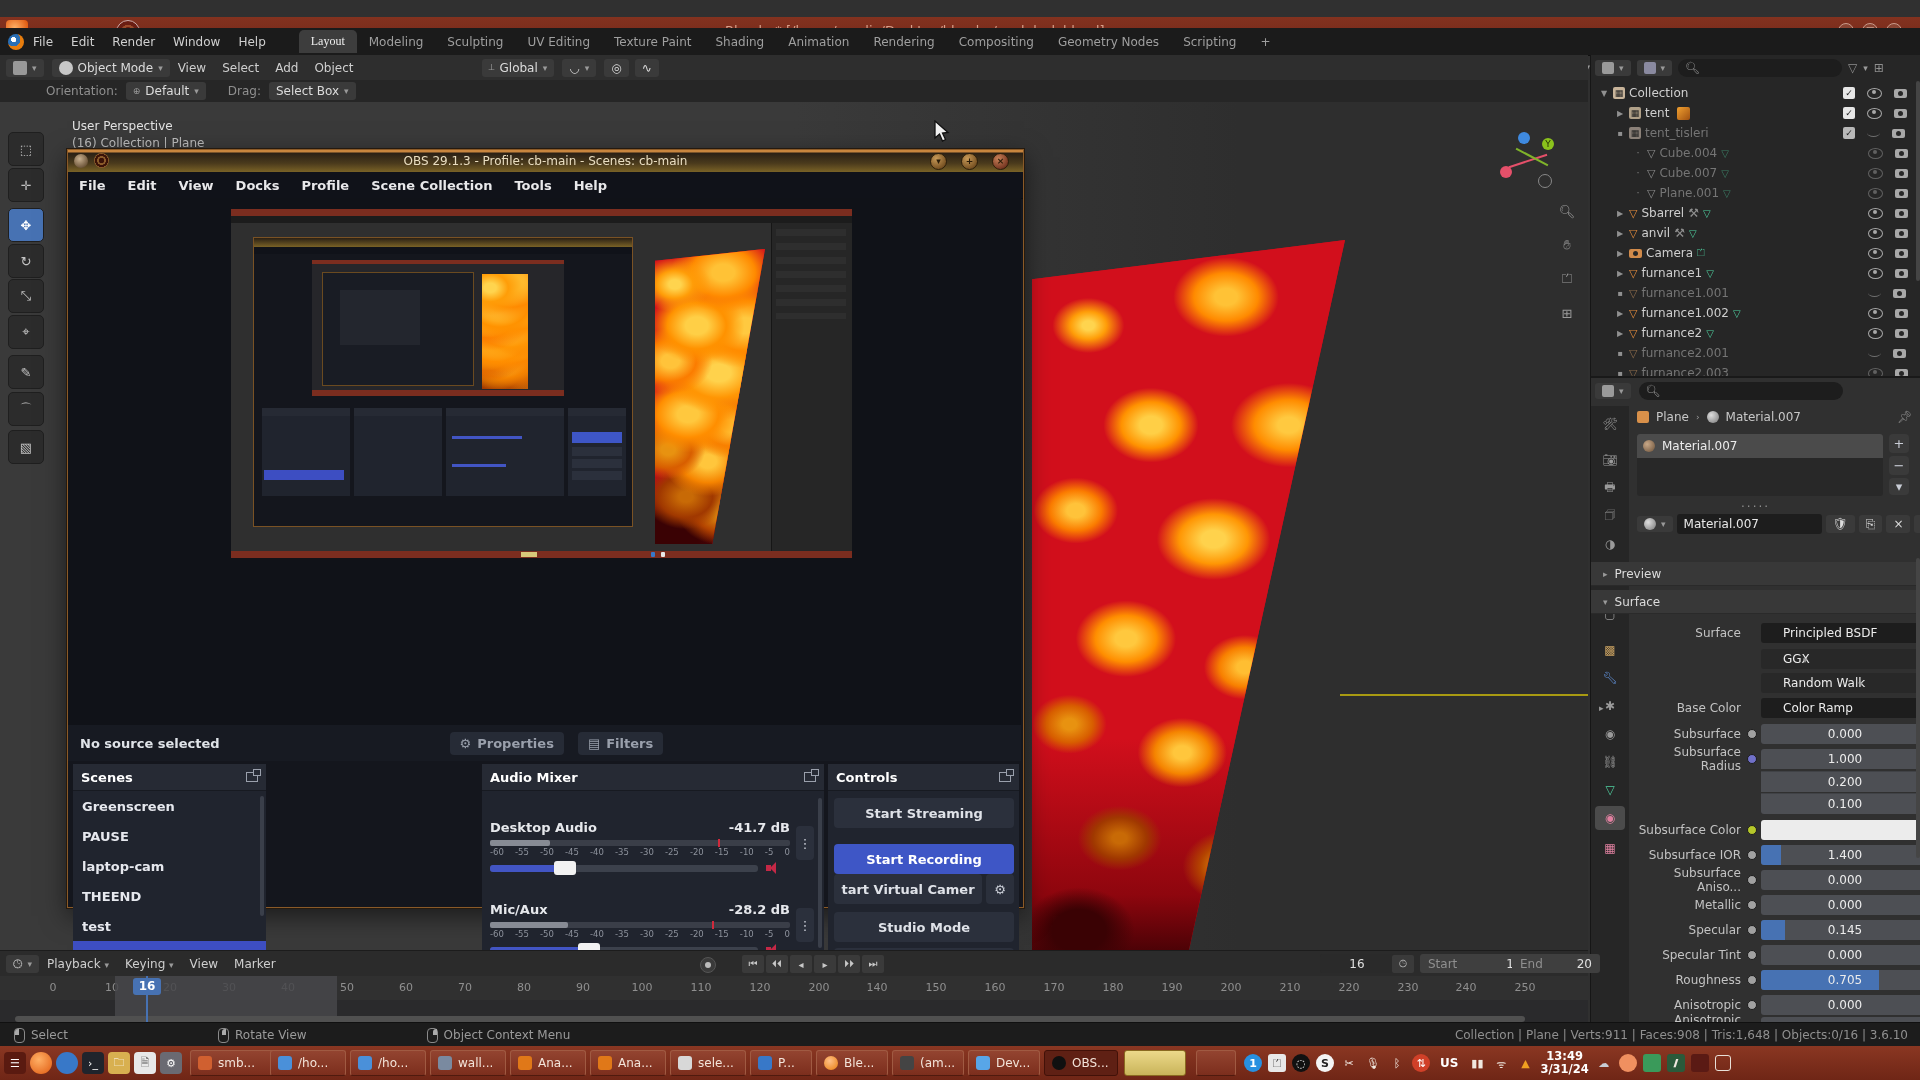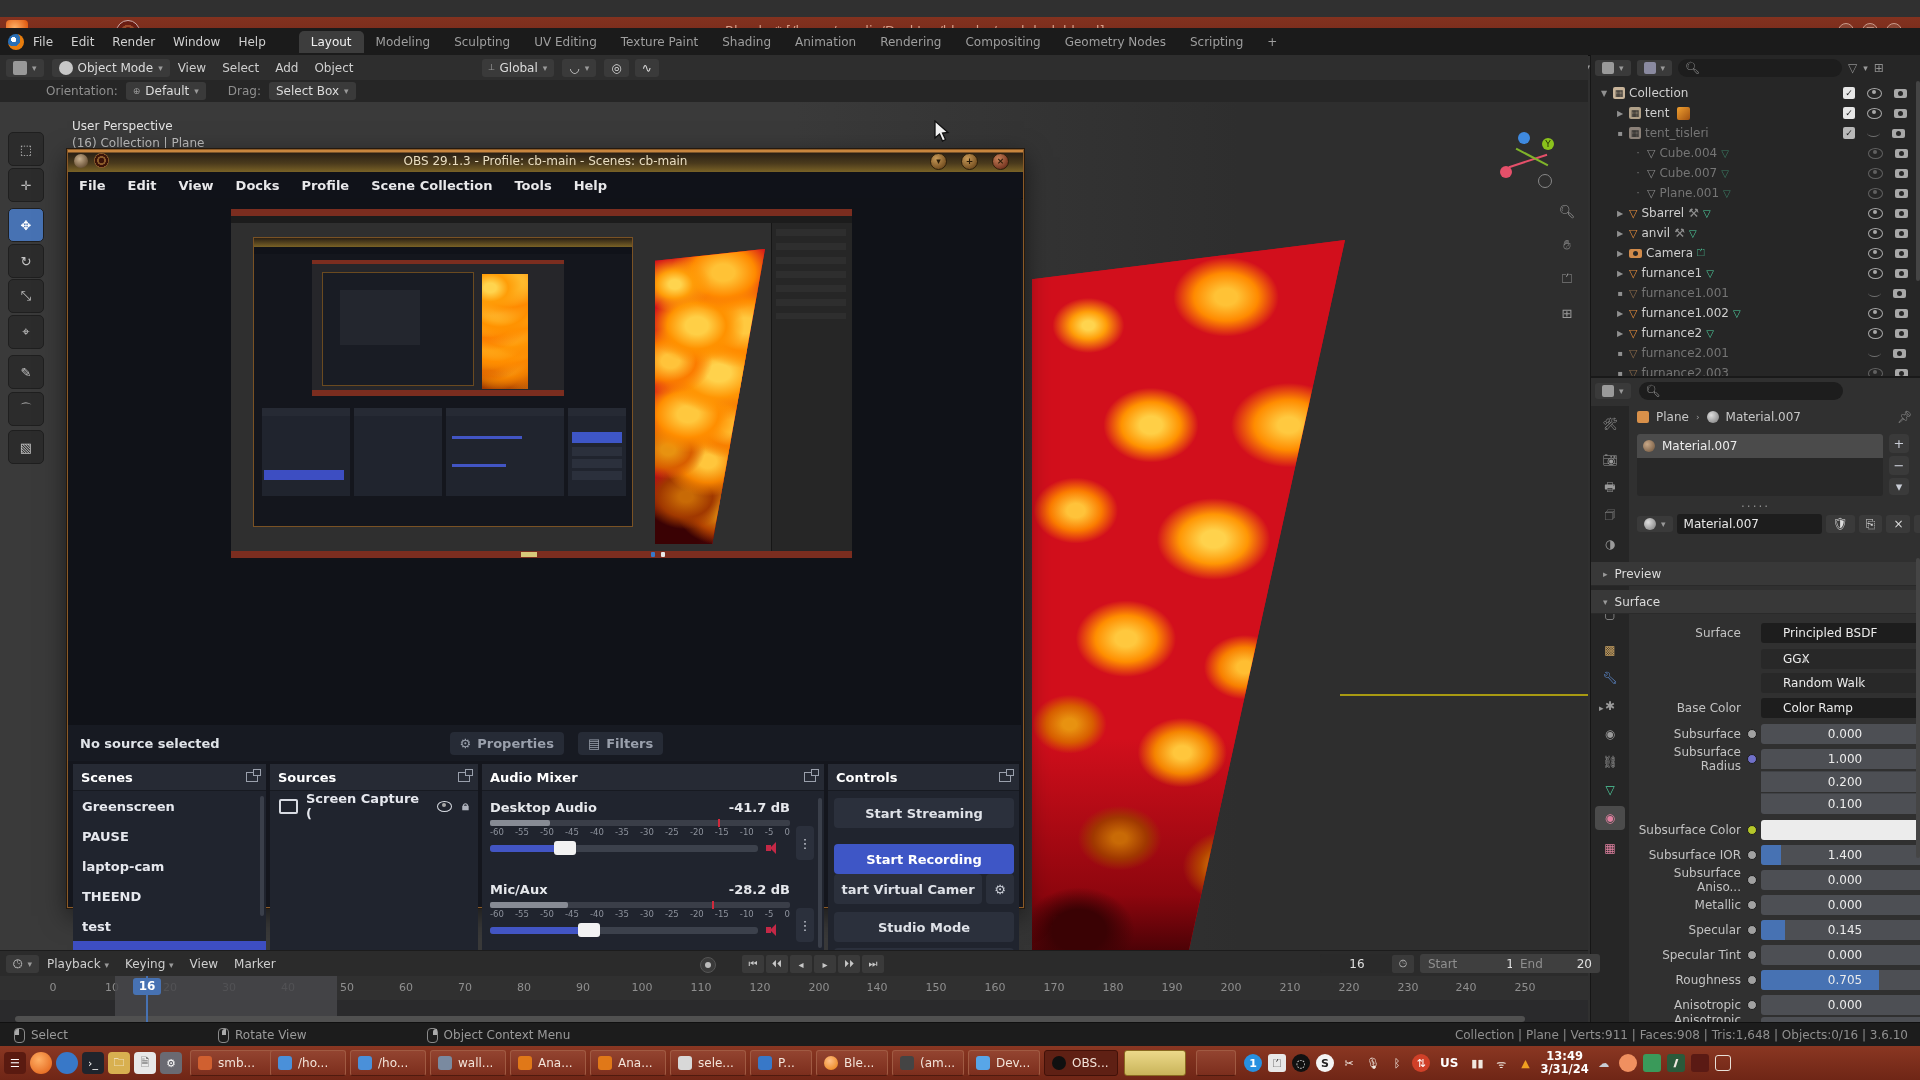--- a/index.html
+++ b/index.html
@@ -8,21 +8,21 @@
   .a{position:absolute;}
   .fx{display:flex;align-items:center;}
   
   .titlebar{left:0;top:17px;width:1920px;height:28px;background:linear-gradient(180deg,#83321f,#76281a);}
   .tb-title{color:#d9a08a;font-size:13px;}
   .windot{width:14px;height:14px;border-radius:50%;border:1px solid #c89a8a;background:#8a4432;color:#e8c8b8;font-size:9px;line-height:13px;text-align:center;}
   
   .topbar{left:0;top:28px;width:1920px;height:27px;background:#1b1b1b;border-bottom:1px solid #111;}
   .bmenu{padding:0 9px;color:#d0d0d0;height:27px;display:flex;align-items:center;}
   .tab{padding:4px 12px;color:#9f9f9f;border-radius:5px 5px 0 0;font-size:12px;}
-  .tab.act{background:#3d3d3d;color:#f0f0f0;}
+  .tab.act{background:#3d3d3d;color:#f0f0f0;font-family:Liberation Serif, serif;}
   .blogo{width:16px;height:16px;border-radius:50%;background:radial-gradient(circle at 35% 35%,#fff 0 18%,#2a6fb5 19% 45%,#e87d0d 46%);}
   
   .vheader{left:0;top:55px;width:1588px;height:25px;background:#2e2e2e;border-bottom:1px solid #232323;}
   .tset{left:0;top:80px;width:1588px;height:22px;background:#262626;border-bottom:1px solid #1d1d1d;}
   .hbtn{background:#3a3a3a;border-radius:3px;padding:2px 7px;color:#dcdcdc;display:inline-flex;align-items:center;gap:5px;}
   .hmenu{padding:0 8px;color:#cfcfcf;}
   .dim{color:#8f8f8f;}
   .car{font-size:9px;color:#9a9a9a;}
   .micon{width:14px;height:14px;background:#777;border-radius:2px;display:inline-block;}
   
@@ -62,21 +62,21 @@
   .srcbar{left:0;top:575px;width:953px;height:36px;background:#171a22;}
   .obsbtn{background:#262b36;border-radius:4px;color:#9aa0ac;font-weight:600;padding:4px 10px;display:inline-flex;align-items:center;gap:6px;font-size:13px;}
   .dock{background:#20242e;position:absolute;top:614px;height:264px;}
   .dockhead{height:26px;background:#262a34;display:flex;align-items:center;justify-content:space-between;padding:0 8px;color:#fff;font-weight:700;font-size:13px;border-bottom:1px solid #171a21;}
   .popout{width:10px;height:8px;border:1px solid #9aa0ac;position:relative;}
   .popout:after{content:'';position:absolute;right:-4px;top:-4px;width:6px;height:5px;border:1px solid #9aa0ac;background:#262a34;}
   .scitem{height:30px;display:flex;align-items:center;padding:0 9px;color:#e6e8ee;font-weight:600;font-size:13px;}
   .scitem.sel{background:#3d4ec2;color:#fff;}
   .dtool{position:absolute;bottom:6px;left:4px;right:4px;height:30px;display:flex;gap:5px;align-items:center;}
   .dtb{width:32px;height:26px;background:#2b303c;border-radius:4px;color:#c9cdd6;display:flex;align-items:center;justify-content:center;font-size:13px;}
-  .mixname{color:#e6e8ec;font-weight:700;font-size:13px;}
+  .mixname{color:#e6e8ec;font-weight:700;font-size:13px;margin-top:20px;}
   .mtick{font-size:8.5px;color:#8d929c;}
   .meter{height:6px;background:#3a3e48;border-radius:2px;position:relative;}
   .meter .seg{position:absolute;left:0;top:0;height:100%;background:#878b94;border-radius:2px;}
   .meter .pk{position:absolute;top:-1px;width:2px;height:8px;background:#d02a3c;}
   .vslider{height:7px;background:#3c414c;border-radius:3px;position:relative;}
   .vslider .fill{position:absolute;left:0;top:0;height:100%;background:#4255c4;border-radius:3px;}
   .vslider .knob{position:absolute;top:-4px;width:22px;height:14px;background:#f2f2f2;border-radius:3px;}
   .spk{width:14px;height:12px;position:relative;}
   .spk:before{content:'';position:absolute;left:0;top:3px;width:5px;height:6px;background:#c42846;}
   .spk:after{content:'';position:absolute;left:4px;top:0;border:6px solid transparent;border-right-color:#c42846;border-left:0;}
@@ -354,39 +354,20 @@
       <div class="a" style="right:2px;top:32px;width:4px;height:120px;background:#3a3f4a;border-radius:2px;"></div>
       <div class="dtool">
         <span class="dtb">+</span>
         <span class="dtb">🗑︎</span>
         <span class="dtb">▤</span>
         <span class="dtb">︿</span>
         <span class="dtb" style="margin-left:auto;width:16px;">⋮</span>
       </div>
     </div>
 
-    <div class="dock" style="left:202px;width:208px;">
-      <div class="dockhead">
-          <span>Sources</span>
-          <span class="popout"></span>
-        </div>
-      <div class="scitem">
-        <span style="width:15px;height:11px;border:2px solid #d8dbe2;border-radius:2px;margin-right:8px;"></span>
-        <span>Screen Capture (</span>
-        <span class="eye" style="margin-left:8px;border-color:#d8dbe2;"></span>
-        <span style="margin-left:10px;color:#aeb2bc;">🔒︎</span>
-      </div>
-      <div class="dtool">
-        <span class="dtb">+</span>
-        <span class="dtb">🗑︎</span>
-        <span class="dtb">⚙</span>
-        <span class="dtb">︿</span>
-        <span class="dtb">﹀</span>
-      </div>
-    </div>
 
     <div class="dock" style="left:414px;width:342px;">
       <div class="dockhead">
           <span>Audio Mixer</span>
           <span class="popout"></span>
         </div>
       <div class="a" style="left:8px;top:36px;width:300px;">
         <div class="fx" style="justify-content:space-between;">
             <span class="mixname">Desktop Audio</span>
             <span class="mixname">-41.7 dB</span>

